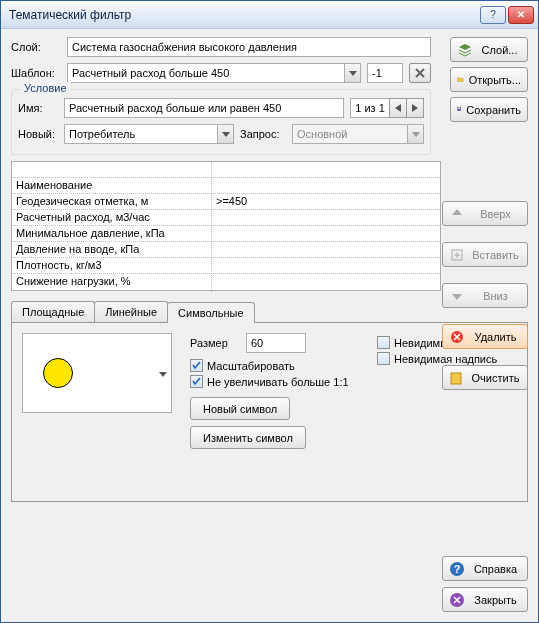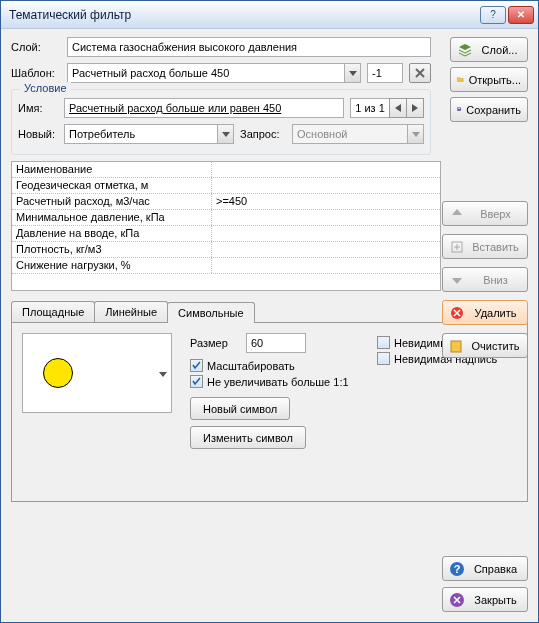--- a/index.html
+++ b/index.html
@@ -23,23 +23,23 @@
   .rbtn .ric { width: 16px; height: 16px; display: flex; align-items: center; justify-content: center; }
   .rbtn span.t { flex:1; text-align:center; }
   .rcol { position: absolute; right: 10px; top: 8px; display: flex; flex-direction: column; gap: 5px; }
   .fieldset { border: 1px solid #d5dfe5; border-radius: 3px; margin-top: 4px; padding: 8px 6px 4px 6px; position: relative; }
   .legend { position: absolute; top: -8px; left: 8px; background: #f0f0f0; padding: 0 4px; color: #1a3e74; }
   .navbox { display:flex; align-items:center; gap:0; }
   .navbox .nv { width: 40px; height:20px; border:1px solid #abadb3; background:#fff; display:flex; align-items:center; justify-content:center; }
   .navbox .ab { width:18px; height:20px; border:1px solid #9a9a9a; background:linear-gradient(#f6f6f6,#e1e1e1); display:flex; align-items:center; justify-content:center; margin-left:-1px;}
   .table { border:1px solid #abadb3; background:#fff; width:430px; height:130px; }
   .trow { display:flex; height:16px; border-bottom:1px dotted #c0c0c0; }
-  .tc1 { width:200px; padding:1px 4px; border-right:1px dotted #c0c0c0; overflow:hidden; white-space:nowrap; }
+  .tc1 { width:200px; padding:17px 4px; border-right:1px dotted #c0c0c0; overflow:hidden; white-space:nowrap; }
   .tc2 { flex:1; padding:1px 4px; }
-  .sidebtns { position:absolute; right:10px; top:172px; display:flex; flex-direction:column; gap:8px; }
+  .sidebtns { position:absolute; right:10px; top:172px; display:flex; flex-direction:column; gap:16px; }
   .sidebtns .rbtn { width:86px; }
   .tabs { display:flex; margin-top:10px; }
   .tab { padding:4px 10px; border:1px solid #9a9a9a; border-bottom:none; background:linear-gradient(#f6f6f6,#e6e6e6); border-radius:3px 3px 0 0; margin-right:-1px; position:relative; }
   .tab.active { background:#f0f0f0; top:1px; z-index:2; }
   .tabpane { border:1px solid #9a9a9a; background:#f0f0f0; padding:10px; height:180px; display:flex; gap:18px; }
   .symprev { width:150px; height:80px; border:1px solid #abadb3; background:#fff; display:flex; align-items:center; position:relative; }
   .symprev .circ { width:30px; height:30px; border:1px solid #000; border-radius:50%; background:#ffe600; margin-left:20px; }
   .symprev .dd2 { position:absolute; right:4px; top:50%; transform:translateY(-50%); }
   .chk { display:flex; align-items:center; gap:4px; margin:3px 0; }
   .chk .box { width:13px; height:13px; border:1px solid #8e8f8f; background:linear-gradient(#eef4fb,#d5e5f5); display:flex; align-items:center; justify-content:center; }
@@ -115,21 +115,21 @@
           <svg width="10" height="10" viewBox="0 0 10 10">
             <path d="M1 1l8 8M9 1l-8 8" stroke="#666" stroke-width="2"></path>
           </svg>
         </div>
     </div>
 
     <div class="fieldset" style="width:420px;">
       <div class="legend">Условие</div>
       <div class="row">
         <div class="lbl" style="width:40px;">Имя:</div>
-        <div class="txt" style="flex:1;text-decoration:underline;">
+        <div class="txt" style="flex:1;">
             <span>Расчетный расход больше или равен 450</span>
           </div>
         <div class="navbox">
           <div class="nv">
               <span>1 из 1</span>
             </div>
           <div class="ab">
               <svg width="6" height="8" viewBox="0 0 6 8">
                 <path d="M6 0v8L0 4z" fill="#555"></path>
               </svg>

